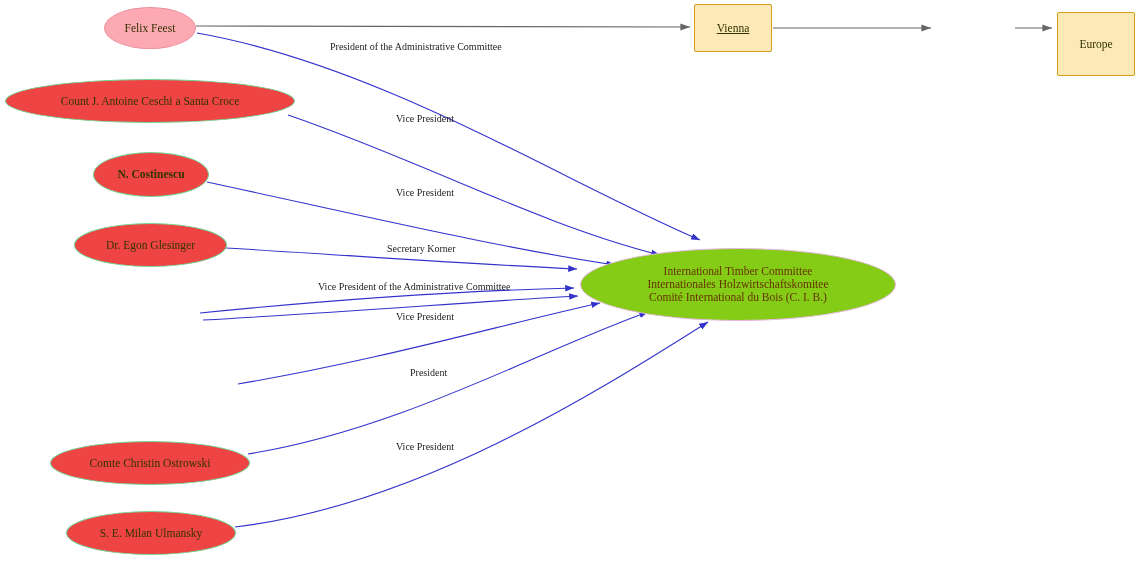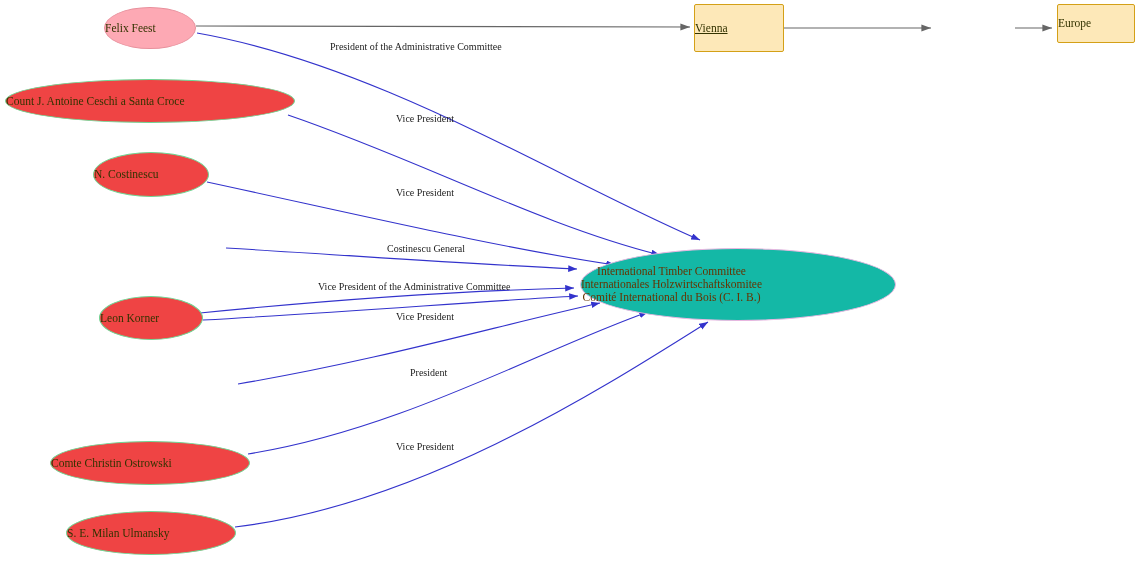--- a/index.html
+++ b/index.html
@@ -22,41 +22,41 @@
     left: 0;
     top: 0;
     width: 1138px;
     height: 563px;
   }
   .node {
     position: absolute;
     box-sizing: border-box;
     display: flex;
     align-items: center;
-    justify-content: flex-start;
+    justify-content: center;
     text-align: center;
     line-height: 1.12;
   }
   .node-ellipse {
     border-radius: 50%;
   }
   .node-person {
     background: #ef4444;
     border: 1px solid #6fd694;
     color: #333300;
     font-size: 11.5px;
   }
   .node-person-highlight {
     background: #fda9b4;
     border: 1px solid #e8909c;
     color: #333300;
     font-size: 11.5px;
   }
   .node-org {
-    background: #14b8a6;
+    background: #84cc16;
     border: 1px solid #e8b6e0;
     color: #663300;
     font-size: 11.5px;
   }
   .node-place {
     background: #fde8b8;
     border: 1px solid #d4a017;
     color: #333300;
     font-size: 11.5px;
     border-radius: 2px;
@@ -101,55 +101,55 @@
   </svg>
 
   <div class="node node-ellipse node-person-highlight" style="left:104px; top:7px; width:92px; height:42px;">
     <span>Felix Feest</span>
   </div>
 
   <div class="node node-ellipse node-person" style="left:5px; top:79px; width:290px; height:44px;">
     <span>Count  J. Antoine  Ceschi a Santa Croce</span>
   </div>
 
-  <div class="node node-ellipse node-person" style="left:93px; top:152px; width:116px; height:45px;">
+  <div class="node node-ellipse node-person" style="left:93px; top:152px; width:116px; height:45px;font-weight:bold;">
     <span>N. Costinescu</span>
   </div>
 
+  <div class="node node-ellipse node-person" style="left:74px; top:223px; width:153px; height:44px;">
+    <span>Dr. Egon Glesinger</span>
+  </div>
 
-  <div class="node node-ellipse node-person" style="left:99px; top:296px; width:104px; height:44px;">
-    <span>Leon Korner</span>
-  </div>
 
 
   <div class="node node-ellipse node-person" style="left:66px; top:511px; width:170px; height:44px;">
     <span>S. E.  Milan Ulmansky</span>
   </div>
 
   <div class="node node-ellipse node-person" style="left:50px; top:441px; width:200px; height:44px;">
     <span>Comte  Christin Ostrowski</span>
   </div>
 
   <div class="node node-ellipse node-org" style="left:580px; top:248px; width:316px; height:73px;">
     <span class="multiline">International Timber Committee
 Internationales Holzwirtschaftskomitee
 Comité International du Bois (C. I. B.)</span>
   </div>
 
-  <div class="node node-place" style="left:694px; top:4px; width:90px; height:48px;text-decoration:underline;">
+  <div class="node node-place" style="left:694px; top:4px; width:78px; height:48px;text-decoration:underline;">
     <span>Vienna</span>
   </div>
 
 
-  <div class="node node-place" style="left:1057px; top:4px; width:78px; height:39px;">
+  <div class="node node-place" style="left:1057px; top:12px; width:78px; height:64px;">
     <span>Europe</span>
   </div>
 
   <div class="edge-label" style="left:330px; top:41px;">President of the Administrative Committee</div>
   <div class="edge-label" style="left:396px; top:113px;">Vice President</div>
   <div class="edge-label" style="left:396px; top:187px;">Vice President</div>
-  <div class="edge-label" style="left:387px; top:243px;">Costinescu General</div>
+  <div class="edge-label" style="left:387px; top:243px;">Secretary Korner</div>
   <div class="edge-label" style="left:318px; top:281px;">Vice President of the Administrative Committee</div>
   <div class="edge-label" style="left:396px; top:311px;">Vice President</div>
   <div class="edge-label" style="left:410px; top:367px;">President</div>
   <div class="edge-label" style="left:396px; top:441px;">Vice President</div>
 
 </div>
 
 </body></html>

